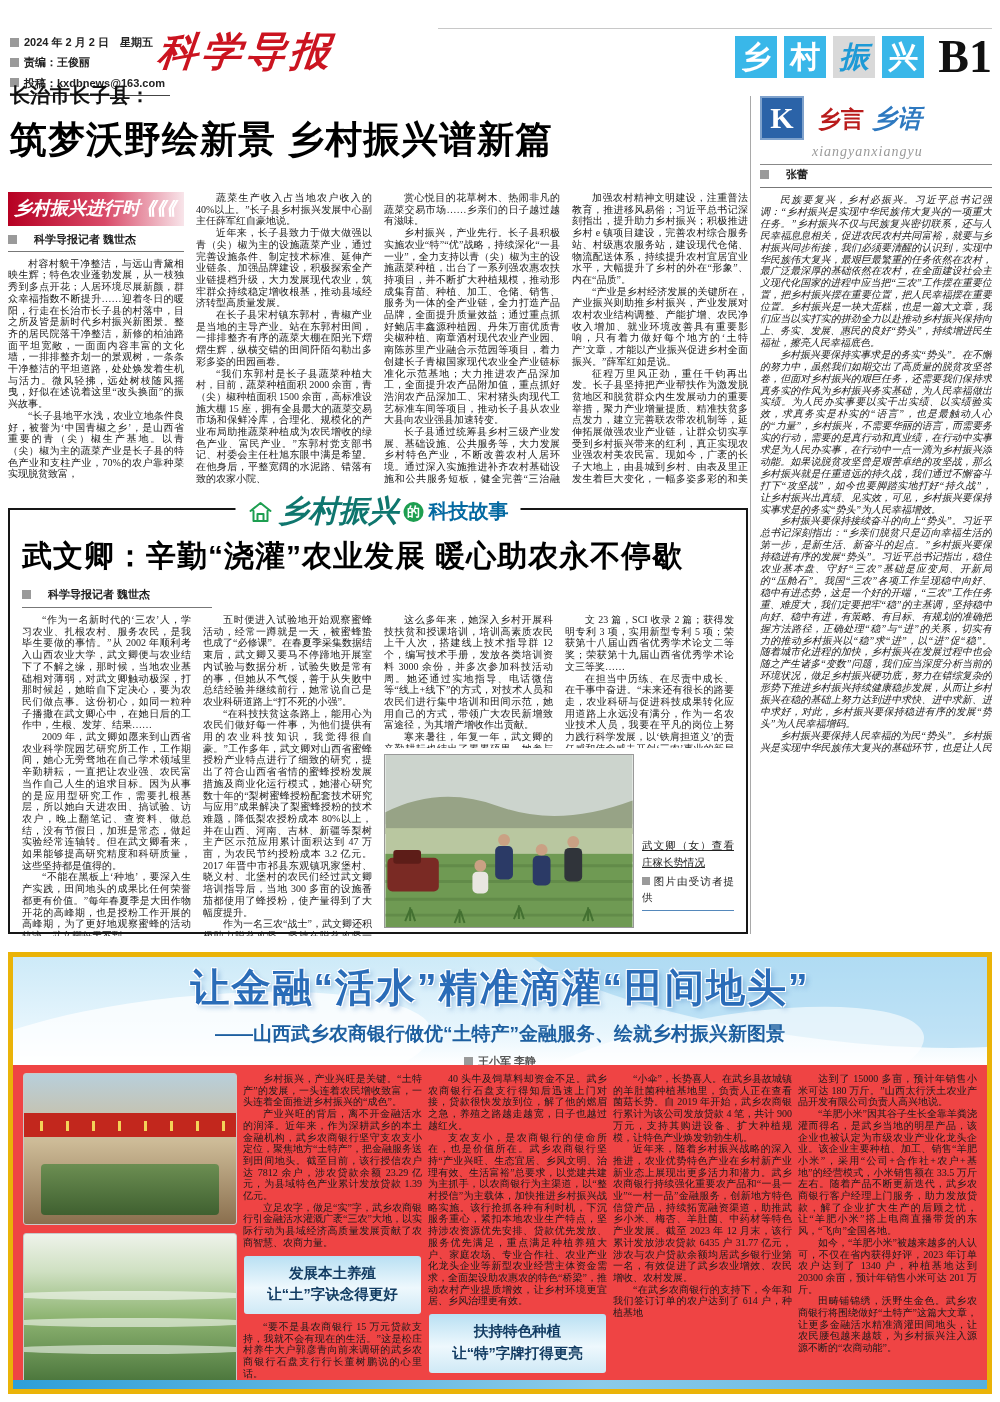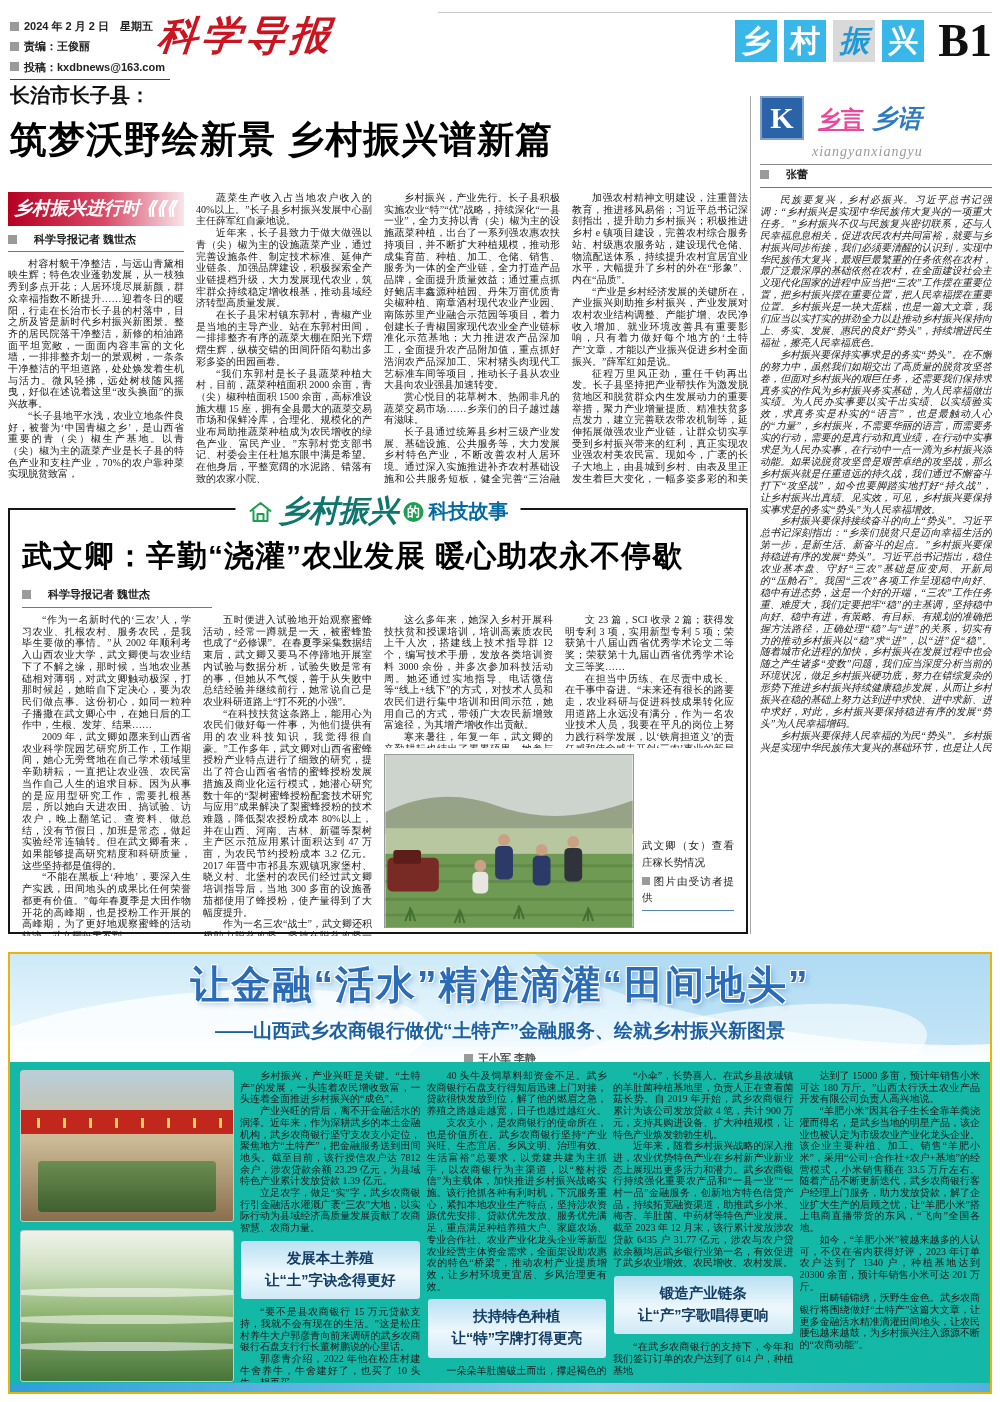--- a/index.html
+++ b/index.html
@@ -1,21 +1,21 @@
 <!DOCTYPE html>
 <html><head>
 <meta charset="utf-8">
 <style>
   * { margin:0; padding:0; box-sizing:border-box; }
   html,body { background:#e9e9e9; }
   .page { position:relative; width:1000px; height:1402px; background:#fff; margin:0 auto;
           font-family:"Liberation Serif","DejaVu Serif",serif; color:#1a1a1a; overflow:hidden; }
 
   
-  .masthead { position:absolute; left:8px; top:0; width:984px; height:88px; }
+  .masthead { position:absolute; left:8px; top:16px; width:984px; height:88px; }
   .rule-top { position:absolute; left:430px; top:12px; width:554px; height:1px; background:#c8c8c8; }
   .mh-left { position:absolute; left:2px; top:16px; width:160px; font-family:"Liberation Sans",sans-serif;
              font-size:11px; font-weight:bold; line-height:1.85; color:#222; }
   .mh-line { display:flex; align-items:center; gap:5px; white-space:nowrap; }
   .mh-line.last { border-bottom:1px solid #444; padding-bottom:2px; }
   .sq { width:9px; height:9px; background:#9a9a9a; display:inline-block; flex:none; }
   .logo { position:absolute; left:150px; top:8px; color:#cb1420; font-size:40px; font-weight:bold;
           font-style:italic; letter-spacing:4px; transform:skewX(-6deg); font-family:"Liberation Serif",serif; }
   .mh-right { position:absolute; right:0; top:14px; display:flex; align-items:center; }
   .sec-blocks { display:flex; }
@@ -43,21 +43,21 @@
 
   .vdiv { position:absolute; left:750px; top:96px; width:1px; height:838px; background:#a9a9a9; }
 
   
   .essay { position:absolute; left:760px; top:96px; width:232px; height:838px; overflow:hidden; }
   .essay-head { border-bottom:1px solid #888; padding-bottom:4px; position:relative; }
   .kbox { width:44px; height:44px; background:#2b63a8; color:#fff; display:inline-flex; align-items:center;
           justify-content:center; font-family:"Liberation Serif",serif; font-weight:bold; font-size:30px;
           box-shadow:inset 0 0 0 2px #7fa2cc; vertical-align:middle; }
   .etitle { display:inline-block; margin-left:10px; vertical-align:middle; }
-  .t1 { font-family:"Liberation Serif",serif; font-weight:bold; font-size:23px; color:#ec4899;text-decoration:underline; }
+  .t1 { font-family:"Liberation Serif",serif; font-weight:bold; font-size:23px; color:#b91c1c; }
   .t2 { font-family:"Liberation Serif",serif; font-weight:bold; font-style:italic; font-size:25px; color:#2e79c0; margin-left:4px; }
   .epinyin { font-style:italic; font-size:14px; color:#9a9a9a; letter-spacing:1px; margin:4px 0 0 52px;
              font-family:"Liberation Serif",serif; }
   .e-head { font-family:"Liberation Sans",sans-serif; font-weight:900; font-size:25px; line-height:1.45;
             margin:16px 0 12px; color:#111; }
   .ebody { font-style:italic; font-size:10px; line-height:11.9px; text-align:justify; overflow:hidden; height:560px; }
   .ebody p { margin:0; text-indent:2em; }
 
   
   .scibox { position:absolute; left:8px; top:508px; width:740px; height:426px;
@@ -70,26 +70,26 @@
   .badge .g2 { font-family:"Liberation Sans",sans-serif; font-weight:900; font-size:20px; color:#0369a1; }
   .sci-headline { font-family:"Liberation Sans",sans-serif; font-weight:900; font-size:30px;
                   letter-spacing:1px; margin:20px 0 8px; color:#000; white-space:nowrap; }
   .sci-byline { width:190px; }
   .sci-grid { display:grid; grid-template-columns:repeat(4,1fr); grid-template-rows:134px 188px;
               column-gap:12px; margin-top:4px; font-size:10px; line-height:11.7px; text-align:justify; }
   .scol { overflow:hidden; }
   .scol.tall { grid-row:1 / 3; }
   .sci-photo { grid-column:3 / 5; grid-row:2; display:flex; gap:8px; padding-top:6px; }
   .fieldphoto { width:250px; height:174px; flex:none; border:1px solid #999; }
-  .sci-cap { font-size:10.5px; line-height:1.6; padding-top:84px; color:#222; }
+  .sci-cap { font-size:10.5px; line-height:1.6; padding-top:84px; color:#222;text-decoration:underline; }
   .sci-credit { display:inline-block; border-bottom:1px solid #5588bb; padding-bottom:3px; margin-top:2px; }
 
   
   .finbox { position:absolute; left:8px; top:952px; width:984px; height:442px;
-            border:2px solid #eab308; background:#14b8a6; }
+            border:5px solid #eab308; background:#ef4444; }
   .fin-head { height:108px; position:relative; overflow:hidden; text-align:center; padding-top:4px;
               background:linear-gradient(180deg,#cdeaf8 0%,#e8f6fd 70%,#ffffff 100%); }
   .wave { position:absolute; border-radius:50%; }
   .w1 { width:500px; height:120px; left:-80px; top:40px; background:rgba(255,255,255,.75); transform:rotate(-6deg); }
   .w2 { width:600px; height:140px; right:-120px; top:-60px; background:rgba(140,202,238,.45); transform:rotate(8deg); }
   .w3 { width:420px; height:110px; right:60px; top:60px; background:rgba(255,255,255,.6); transform:rotate(-10deg); }
   .fin-title { position:relative; font-family:"Liberation Sans",sans-serif; font-weight:900; font-size:39px;
                letter-spacing:2px; color:#2a6cb8; white-space:nowrap;
                text-shadow:1px 1px 0 #fff,-1px -1px 0 #fff,1px -1px 0 #fff,-1px 1px 0 #fff,3px 3px 5px rgba(42,108,184,.35); }
   .fin-sub { position:relative; font-family:"Liberation Sans",sans-serif; font-weight:bold; font-size:19px;
@@ -166,22 +166,22 @@
       <p>村容村貌干净整洁，与远山青黛相映生辉；特色农业蓬勃发展，从一枝独秀到多点开花；人居环境尽展新颜，群众幸福指数不断提升……迎着冬日的暖阳，行走在长治市长子县的村落中，目之所及皆是新时代乡村振兴新图景。整齐的居民院落干净整洁，新修的柏油路面平坦宽敞，一面面内容丰富的文化墙，一排排整齐划一的景观树，一条条干净整洁的平坦道路，处处焕发着生机与活力。微风轻拂，远处树枝随风摇曳，好似在述说着这里“改头换面”的振兴故事。</p>
       <p>“长子县地平水浅，农业立地条件良好，被誉为‘中国青椒之乡’，是山西省重要的青（尖）椒生产基地。以青（尖）椒为主的蔬菜产业是长子县的特色产业和支柱产业，70%的农户靠种菜实现脱贫致富，</p>
     </div>
     <div class="s1col">
       <p>蔬菜生产收入占当地农户收入的 40%以上。”长子县乡村振兴发展中心副主任薛军红自豪地说。</p>
       <p>近年来，长子县致力于做大做强以青（尖）椒为主的设施蔬菜产业，通过完善设施条件、制定技术标准、延伸产业链条、加强品牌建设，积极探索全产业链提档升级，大力发展现代农业，筑牢群众持续稳定增收根基，推动县域经济转型高质量发展。</p>
       <p>在长子县宋村镇东郭村，青椒产业是当地的主导产业。站在东郭村田间，一排排整齐有序的蔬菜大棚在阳光下熠熠生辉，纵横交错的田间阡陌勾勒出多彩多姿的田园画卷。</p>
       <p>“我们东郭村是长子县蔬菜种植大村，目前，蔬菜种植面积 2000 余亩，青（尖）椒种植面积 1500 余亩，高标准设施大棚 15 座，拥有全县最大的蔬菜交易市场和保鲜冷库，合理化、规模化的产业布局助推蔬菜种植成为农民增收的绿色产业、富民产业。”东郭村党支部书记、村委会主任杜旭东眼中满是希望。在他身后，平整宽阔的水泥路、错落有致的农家小院、</p>
     </div>
     <div class="s1col">
+      <p>赏心悦目的花草树木、热闹非凡的蔬菜交易市场……乡亲们的日子越过越有滋味。</p>
       <p>乡村振兴，产业先行。长子县积极实施农业“特”“优”战略，持续深化“一县一业”，全力支持以青（尖）椒为主的设施蔬菜种植，出台了一系列强农惠农扶持项目，并不断扩大种植规模，推动形成集育苗、种植、加工、仓储、销售、服务为一体的全产业链，全力打造产品品牌，全面提升质量效益；通过重点抓好鲍店丰鑫源种植园、丹朱万亩优质青尖椒种植、南章酒村现代农业产业园、南陈苏里产业融合示范园等项目，着力创建长子青椒国家现代农业全产业链标准化示范基地；大力推进农产品深加工，全面提升农产品附加值，重点抓好浩润农产品深加工、宋村猪头肉现代工艺标准车间等项目，推动长子县从农业大县向农业强县加速转变。</p>
-      <p>赏心悦目的花草树木、热闹非凡的蔬菜交易市场……乡亲们的日子越过越有滋味。</p>
       <p>长子县通过统筹县乡村三级产业发展、基础设施、公共服务等，大力发展乡村特色产业，不断改善农村人居环境。通过深入实施推进补齐农村基础设施和公共服务短板，健全完善“三治融合”治理体系，</p>
     </div>
     <div class="s1col">
       <p>加强农村精神文明建设，注重普法教育，推进移风易俗；习近平总书记深刻指出，提升助力乡村振兴；积极推进乡村 e 镇项目建设，完善农村综合服务站、村级惠农服务站，建设现代仓储、物流配送体系，持续提升农村宜居宜业水平，大幅提升了乡村的外在“形象”、内在“品质”。</p>
       <p>“产业是乡村经济发展的关键所在，产业振兴则助推乡村振兴，产业发展对农村农业结构调整、产能扩增、农民净收入增加、就业环境改善具有重要影响，只有着力做好每个地方的‘土特产’文章，才能以产业振兴促进乡村全面振兴。”薛军红如是说。</p>
       <p>征程万里风正劲，重任千钧再出发。长子县坚持把产业帮扶作为激发脱贫地区和脱贫群众内生发展动力的重要举措，聚力产业增量提质、精准扶贫多点发力，建立完善联农带农机制等，延伸拓展做强农业产业链，让群众切实享受到乡村振兴带来的红利，真正实现农业强农村美农民富。现如今，广袤的长子大地上，由县城到乡村、由表及里正发生着巨大变化，一幅多姿多彩的和美乡村画卷正徐徐展开！</p>
     </div>
   </section>
 
   <div class="vdiv"></div>
@@ -316,24 +316,20 @@
         <p>支农支小，是农商银行的使命所在，也是价值所在。武乡农商银行坚持“产业兴旺、生态宜居、乡风文明、治理有效、生活富裕”总要求，以党建共建为主抓手，以农商银行为主渠道，以“整村授信”为主载体，加快推进乡村振兴战略实施。该行抢抓各种有利时机，下沉服务重心，紧扣本地农业生产特点，坚持涉农资源优先安排、贷款优先发放、服务优先满足，重点满足种植养殖大户、家庭农场、专业合作社、农业产业化龙头企业等新型农业经营主体资金需求，全面架设助农惠农的特色“桥梁”，推动农村产业提质增效，让乡村环境更宜居、乡风治理更有效。</p>
         <div class="tbox">
           <span>扶持特色种植</span>
           <span>让“特”字牌打得更亮</span>
         </div>
         <p>一朵朵羊肚菌破土而出，撑起褐色的</p>
       </div>
       <div class="fcol">
         <p>“小伞”，长势喜人。在武乡县故城镇的羊肚菌种植基地里，负责人正在查看菌菇长势。自 2019 年开始，武乡农商银行累计为该公司发放贷款 4 笔，共计 900 万元，支持其购进设备、扩大种植规模，让特色产业焕发勃勃生机。</p>
         <p>近年来，随着乡村振兴战略的深入推进，农业优势特色产业在乡村新产业新业态上展现出更多活力和潜力。武乡农商银行持续强化重要农产品和“一县一业”“一村一品”金融服务，创新地方特色信贷产品，持续拓宽融资渠道，助推武乡小米、梅杏、羊肚菌、中药材等特色产业发展。截至 2023 年 12 月末，该行累计发放涉农贷款 6435 户 31.77 亿元，涉农与农户贷款余额均居武乡银行业第一名，有效促进了武乡农业增效、农民增收、农村发展。</p>
-        <div class="tbox">
-          <span>锻造产业链条</span>
-          <span>让“产”字歌唱得更响</span>
-        </div>
         <p>“在武乡农商银行的支持下，今年和我们签订订单的农户达到了 614 户，种植基地</p>
       </div>
       <div class="fcol">
         <p>达到了 15000 多亩，预计年销售小米可达 180 万斤。”山西太行沃土农业产品开发有限公司负责人高兴地说。</p>
         <p>“羊肥小米”因其谷子生长全靠羊粪浇灌而得名，是武乡当地的明星产品，该企业也被认定为市级农业产业化龙头企业。该企业主要种植、加工、销售“羊肥小米”，采用“公司+合作社+农户+基地”的经营模式，小米销售额在 33.5 万斤左右。随着产品不断更新迭代，武乡农商银行客户经理上门服务，助力发放贷款，解了企业扩大生产的后顾之忧，让“羊肥小米”搭上电商直播带货的东风，“飞向”全国各地。</p>
         <p>如今，“羊肥小米”被越来越多的人认可，不仅在省内获得好评，2023 年订单农户达到了 1340 户，种植基地达到 20300 余亩，预计年销售小米可达 201 万斤。</p>
         <p>田畴铺锦绣，沃野生金色。武乡农商银行将围绕做好“土特产”这篇大文章，让更多金融活水精准滴灌田间地头，让农民腰包越来越鼓，为乡村振兴注入源源不断的“农商动能”。</p>
       </div>
     </div>
     <div class="fin-bottombar"></div>

